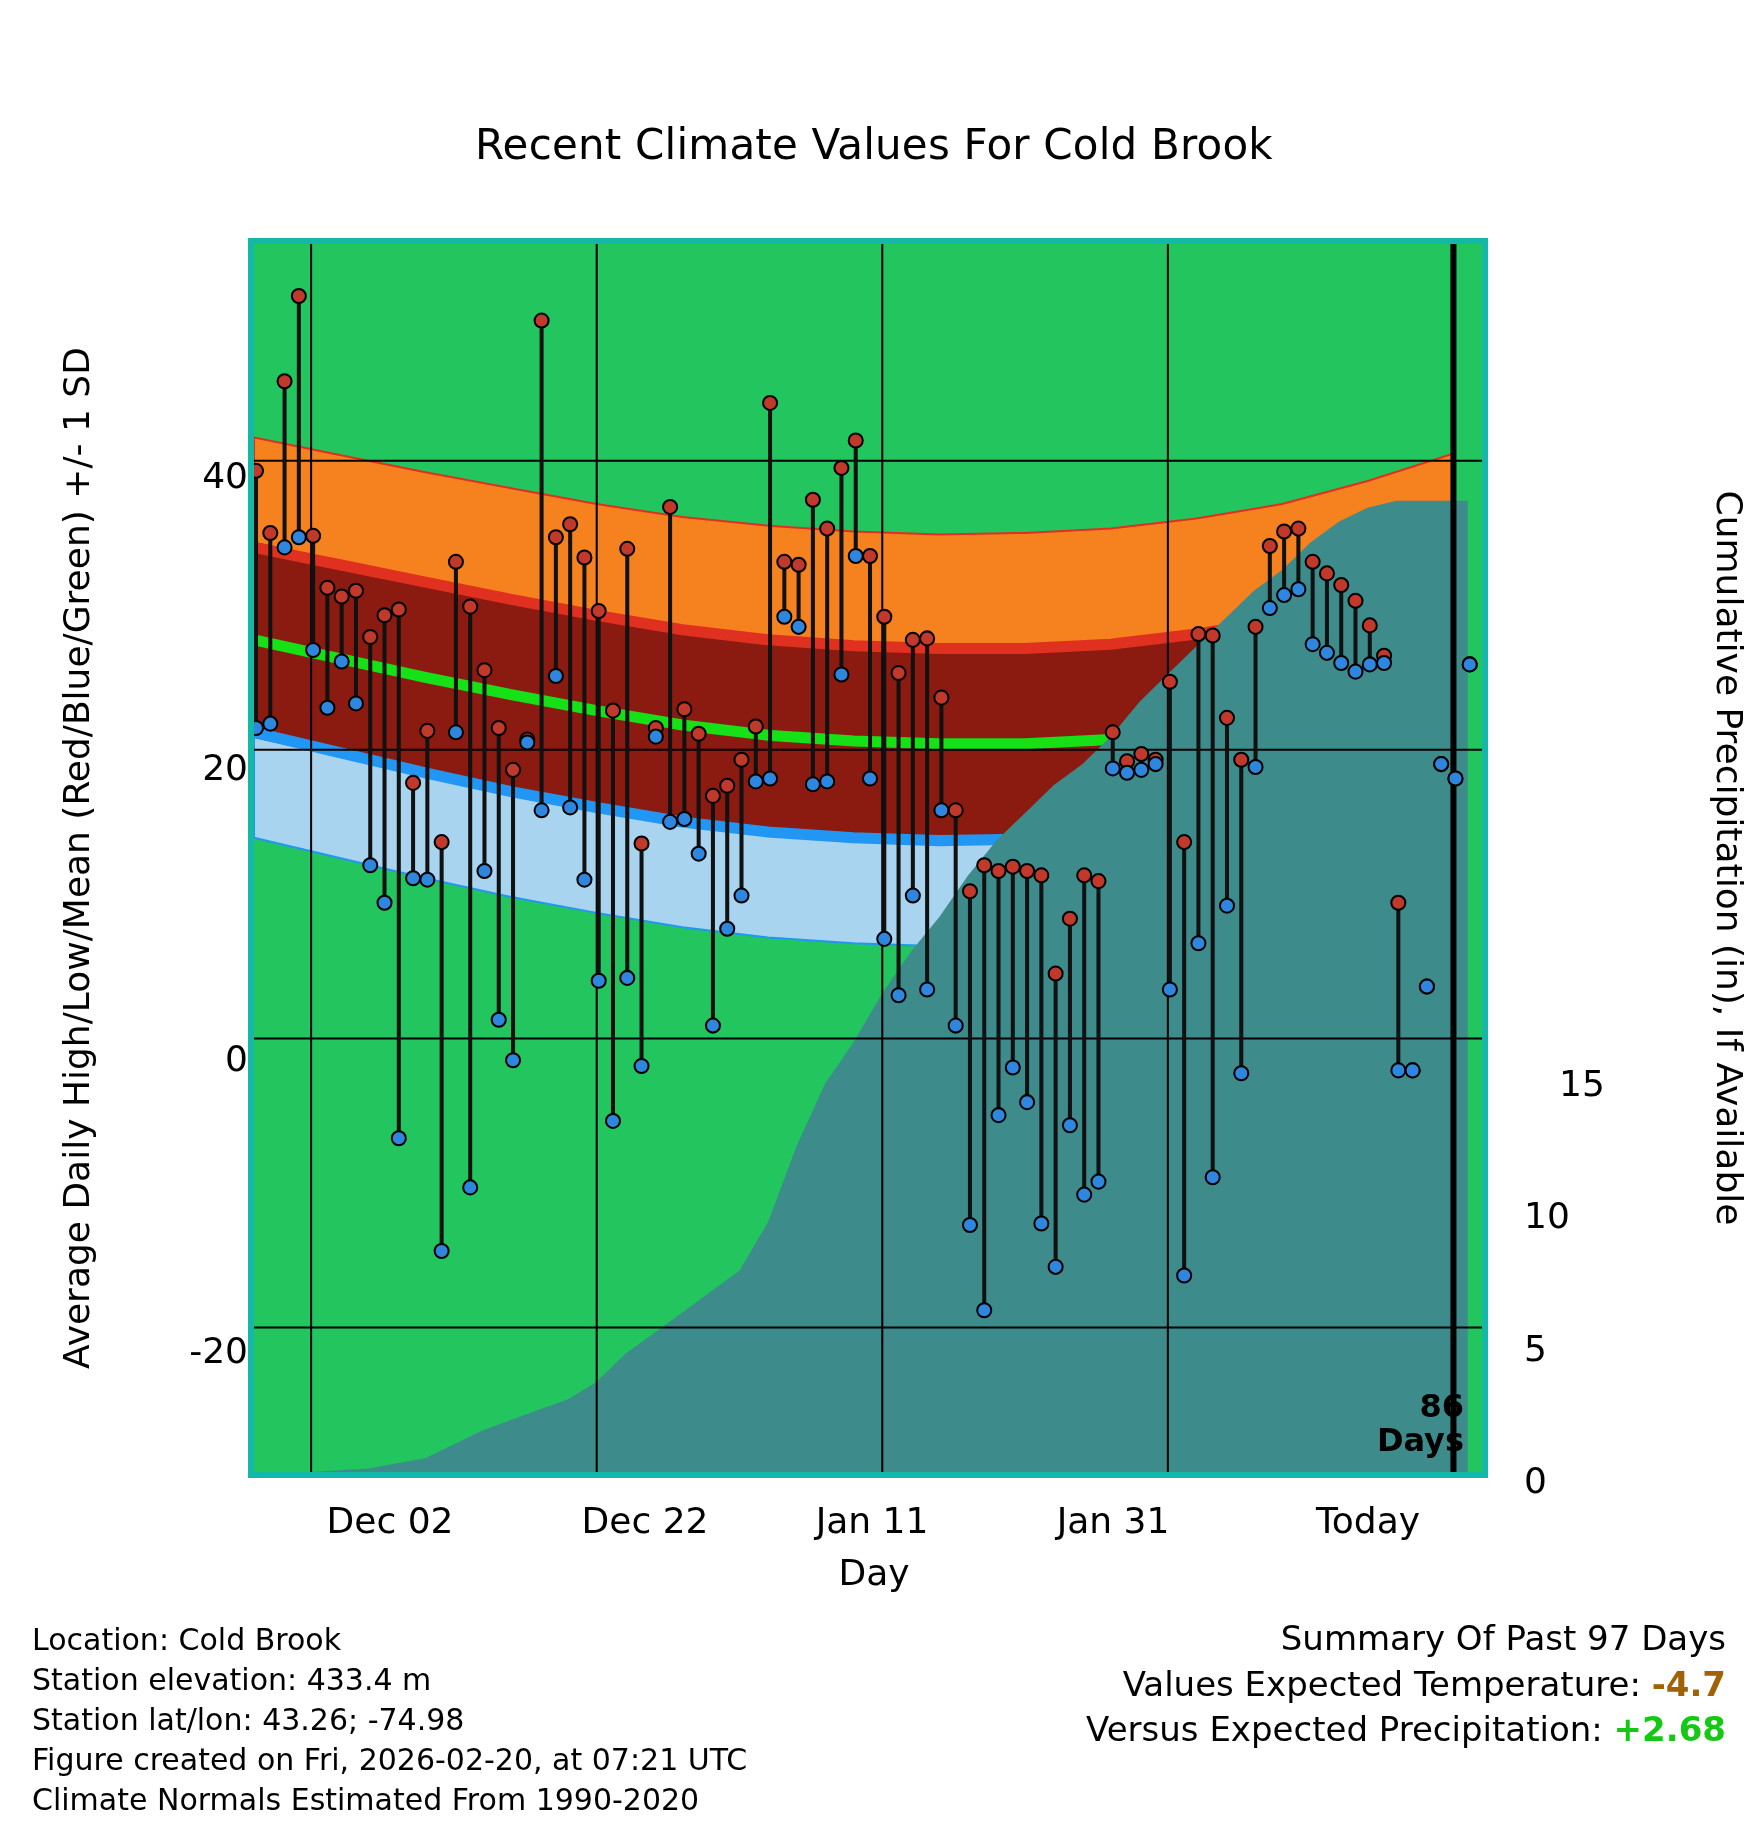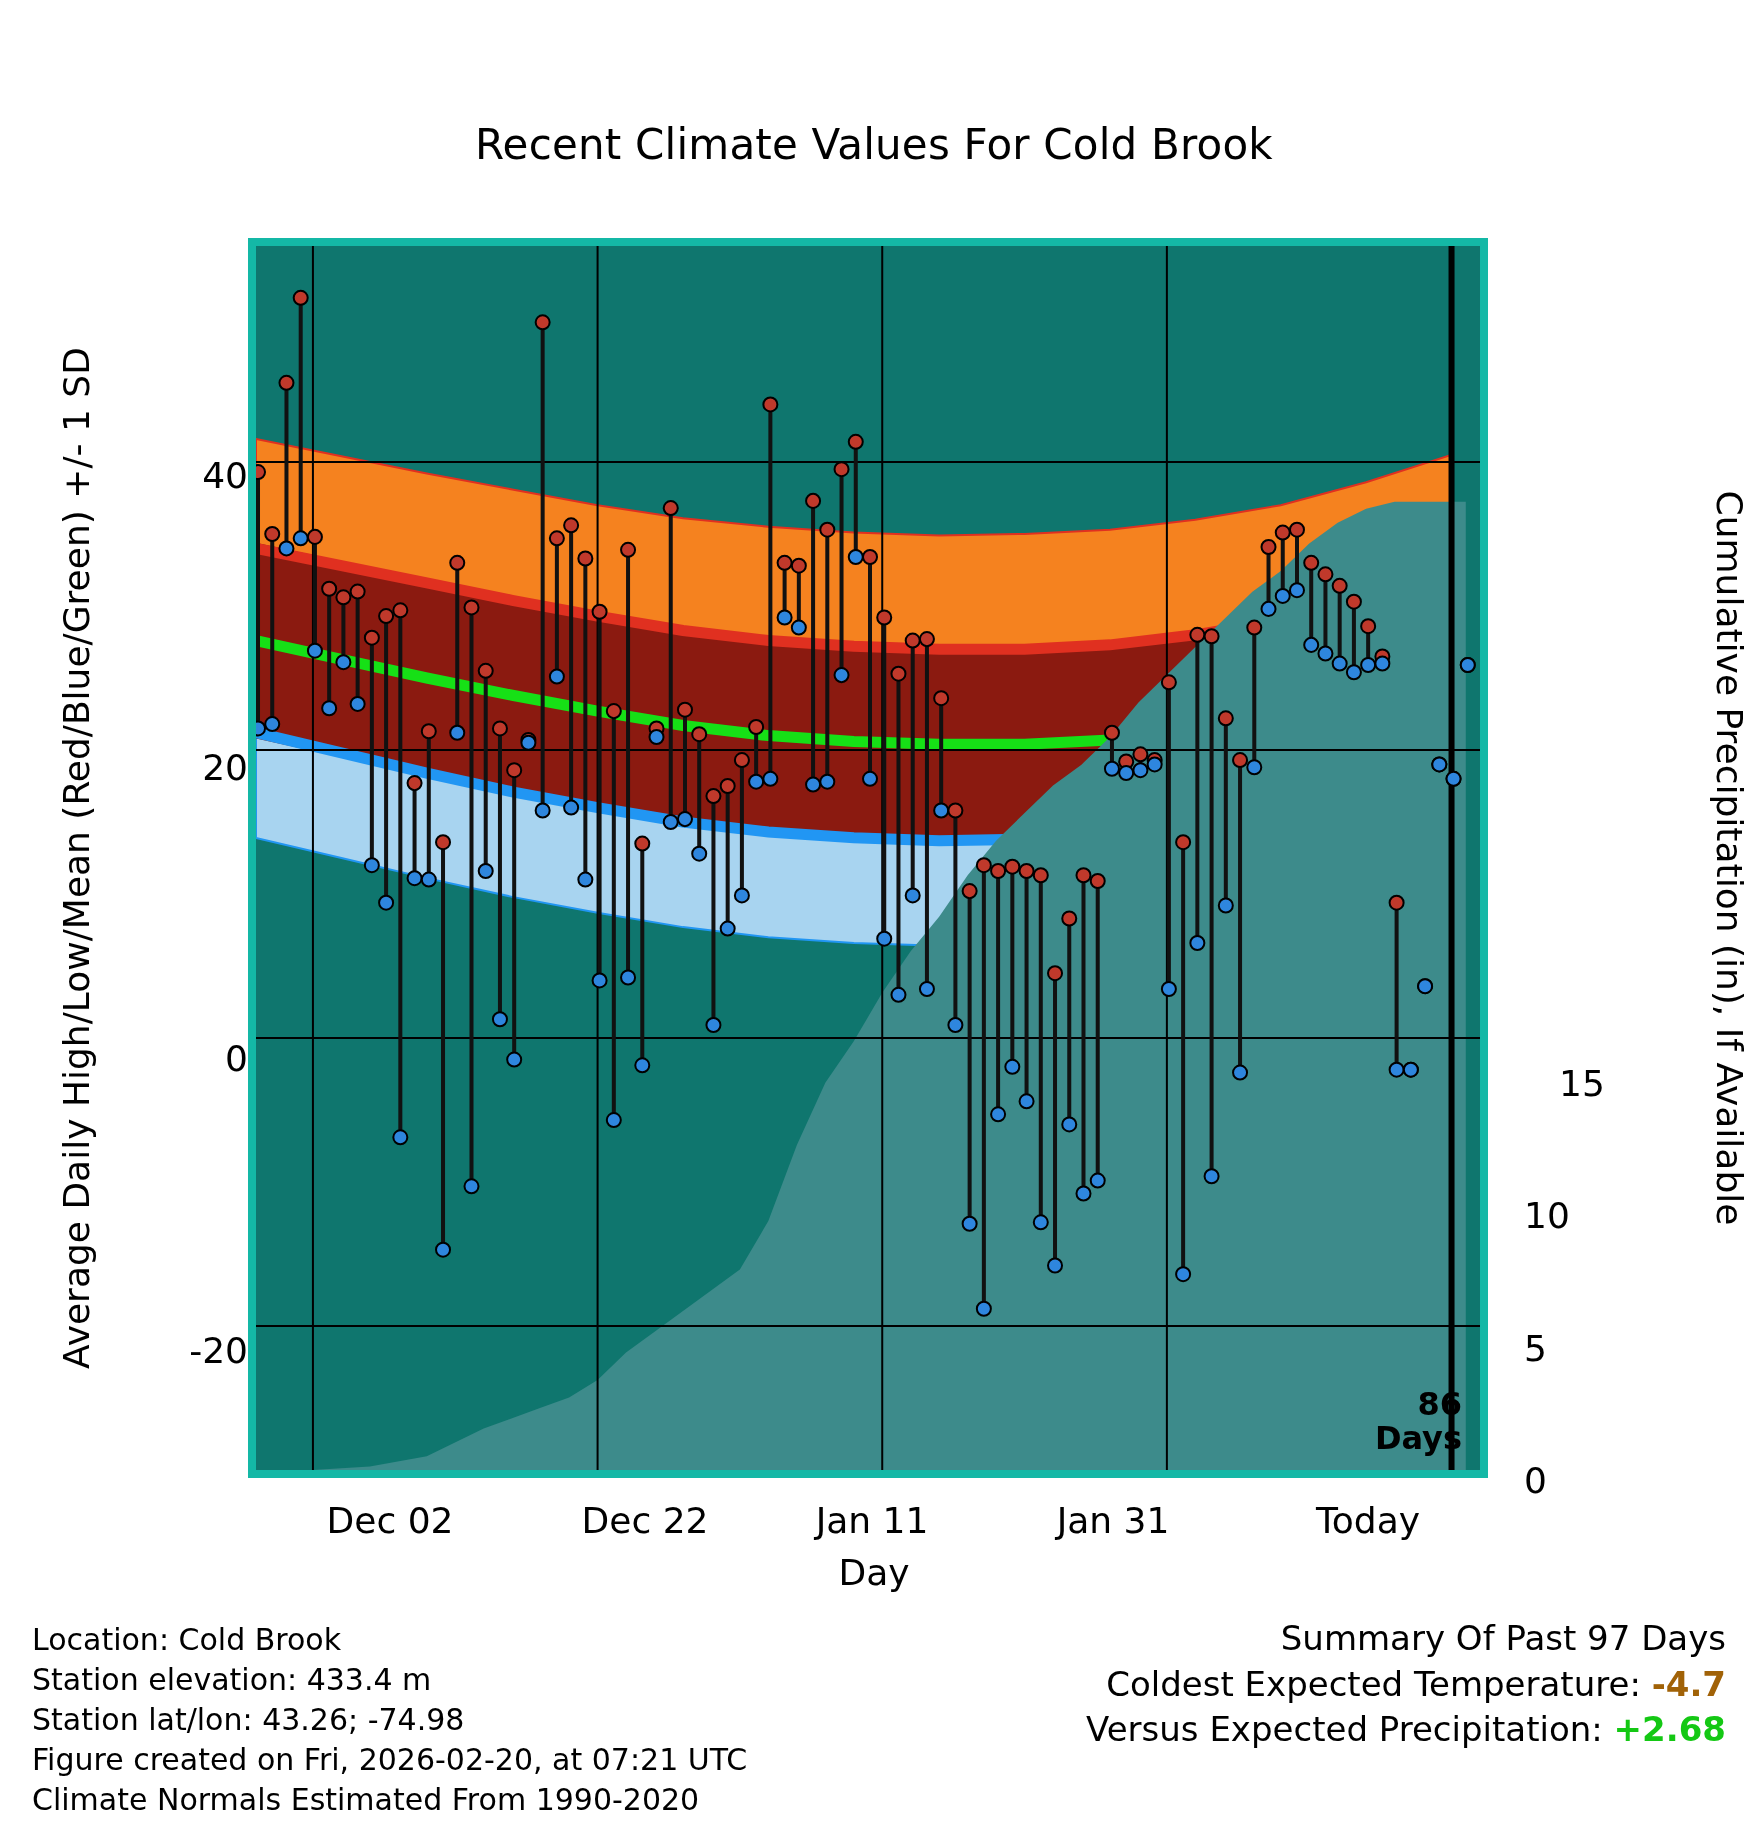--- a/index.html
+++ b/index.html
@@ -2,21 +2,21 @@
 <html><head>
 <meta charset="utf-8">
 <style>
   html,body{margin:0;padding:0;background:#ffffff;}
   body{width:1748px;height:1828px;font-family:"DejaVu Sans",sans-serif;color:#000;position:relative;overflow:hidden;}
 
   .title{position:absolute;top:120px;left:0;width:1748px;text-align:center;font-size:42px;letter-spacing:0.2px;}
 
   
   .plotwrap{position:absolute;left:248px;top:238px;width:1240px;height:1240px;}
-  .plotbox{position:absolute;inset:0;border:8px solid #14b8a6;box-sizing:border-box;background:#0f766e;overflow:hidden;}
+  .plotbox{position:absolute;inset:0;border:6px solid #14b8a6;box-sizing:border-box;background:#22c55e;overflow:hidden;}
   .inner{position:absolute;left:0;top:0;right:0;bottom:0;}
 
   .ytick{position:absolute;right:1500px;font-size:36px;text-align:right;width:120px;transform:translateY(-50%);}
   .ytickR{position:absolute;left:1524px;font-size:36px;text-align:left;width:120px;transform:translateY(-50%);}
 
   .xtick{position:absolute;top:1500px;font-size:36px;text-align:center;width:260px;transform:translateX(-50%);}
   .xlabel{position:absolute;top:1552px;left:0;width:1748px;text-align:center;font-size:36px;}
 
   .daysbadge{position:absolute;right:18px;bottom:14px;font-size:32px;font-weight:bold;line-height:1.08;text-align:right;}
 
@@ -347,20 +347,20 @@
   <div>Location: Cold Brook</div>
   <div>Station elevation: 433.4 m</div>
   <div>Station lat/lon: 43.26; -74.98</div>
   <div>Figure created on Fri, 2026-02-20, at 07:21 UTC</div>
   <div>Climate Normals Estimated From 1990-2020</div>
 </div>
 
 <div class="footright">
   <div class="row">Summary Of Past 97 Days</div>
   <div class="row">
-    <span>Coldest Expected Temperature:</span>
+    <span>Values Expected Temperature:</span>
     <span class="v-temp">-4.7</span>
   </div>
   <div class="row">
     <span>Versus Expected Precipitation:</span>
     <span class="v-prec">+2.68</span>
   </div>
 </div>
 
 </body></html>

